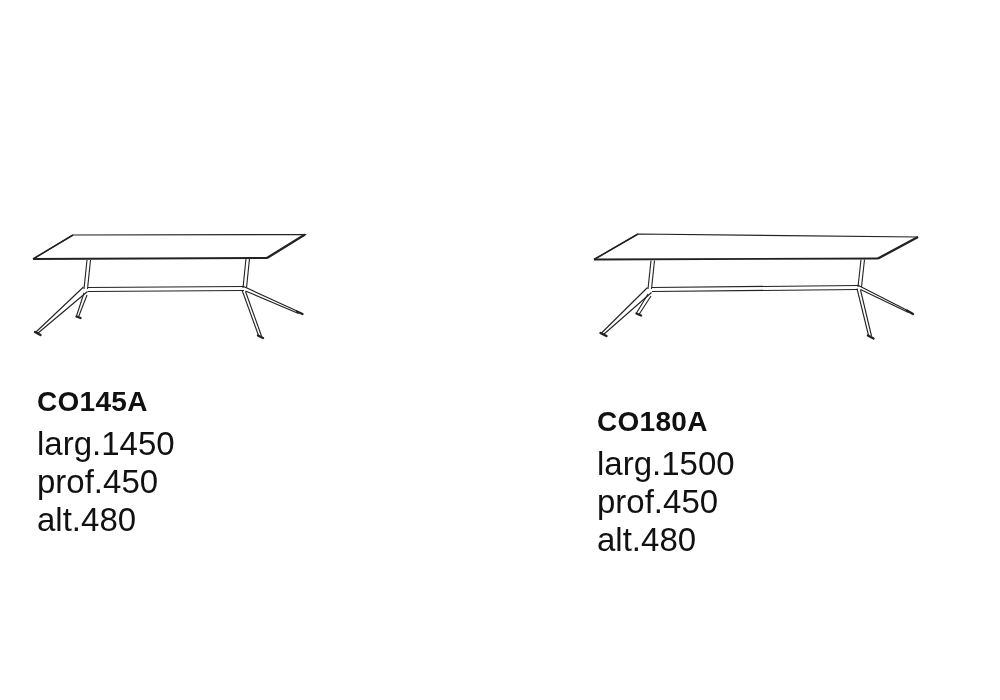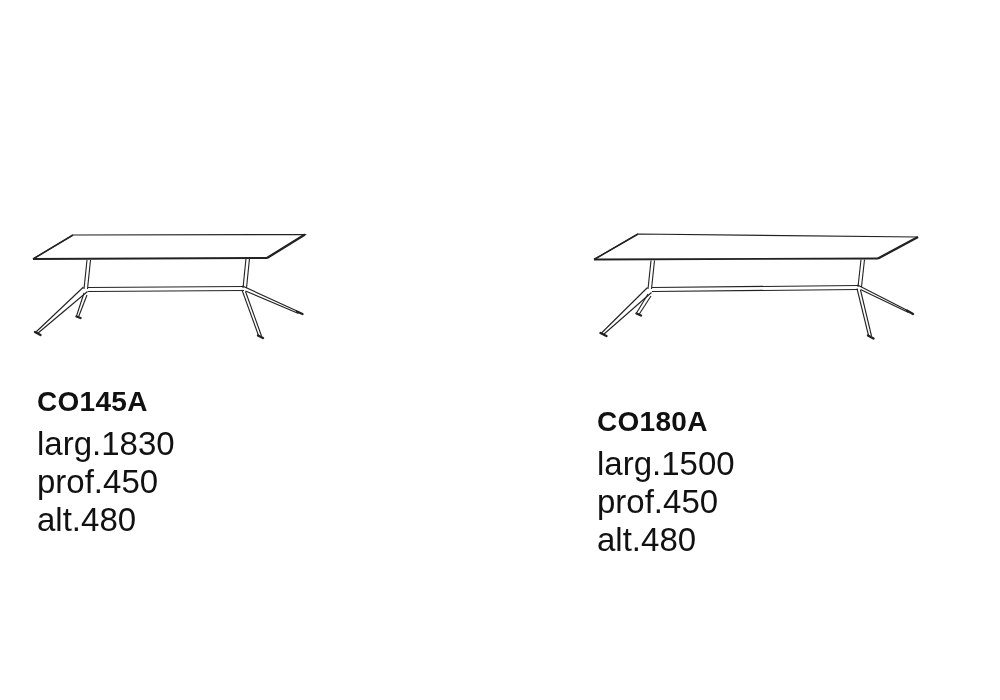--- a/index.html
+++ b/index.html
@@ -95,21 +95,21 @@
       <path class="wire" d="M217,65 L233.5,110.5"></path>
       <path class="wire" d="M220.5,66.5 L236.5,111"></path>
       <path class="wire wire-foot" d="M233,110.5 L238,113"></path>
     </svg>
   </figure>
 
   <div class="specs" style="left:37px; top:384px;">
     <h2 class="product-code">CO145A</h2>
     <div class="dim-row">
       <span class="dim-label">larg.</span>
-      <span class="dim-value">1830</span>
+      <span class="dim-value">1450</span>
     </div>
     <div class="dim-row">
       <span class="dim-label">prof.</span>
       <span class="dim-value">450</span>
     </div>
     <div class="dim-row">
       <span class="dim-label">alt.</span>
       <span class="dim-value">480</span>
     </div>
   </div>

